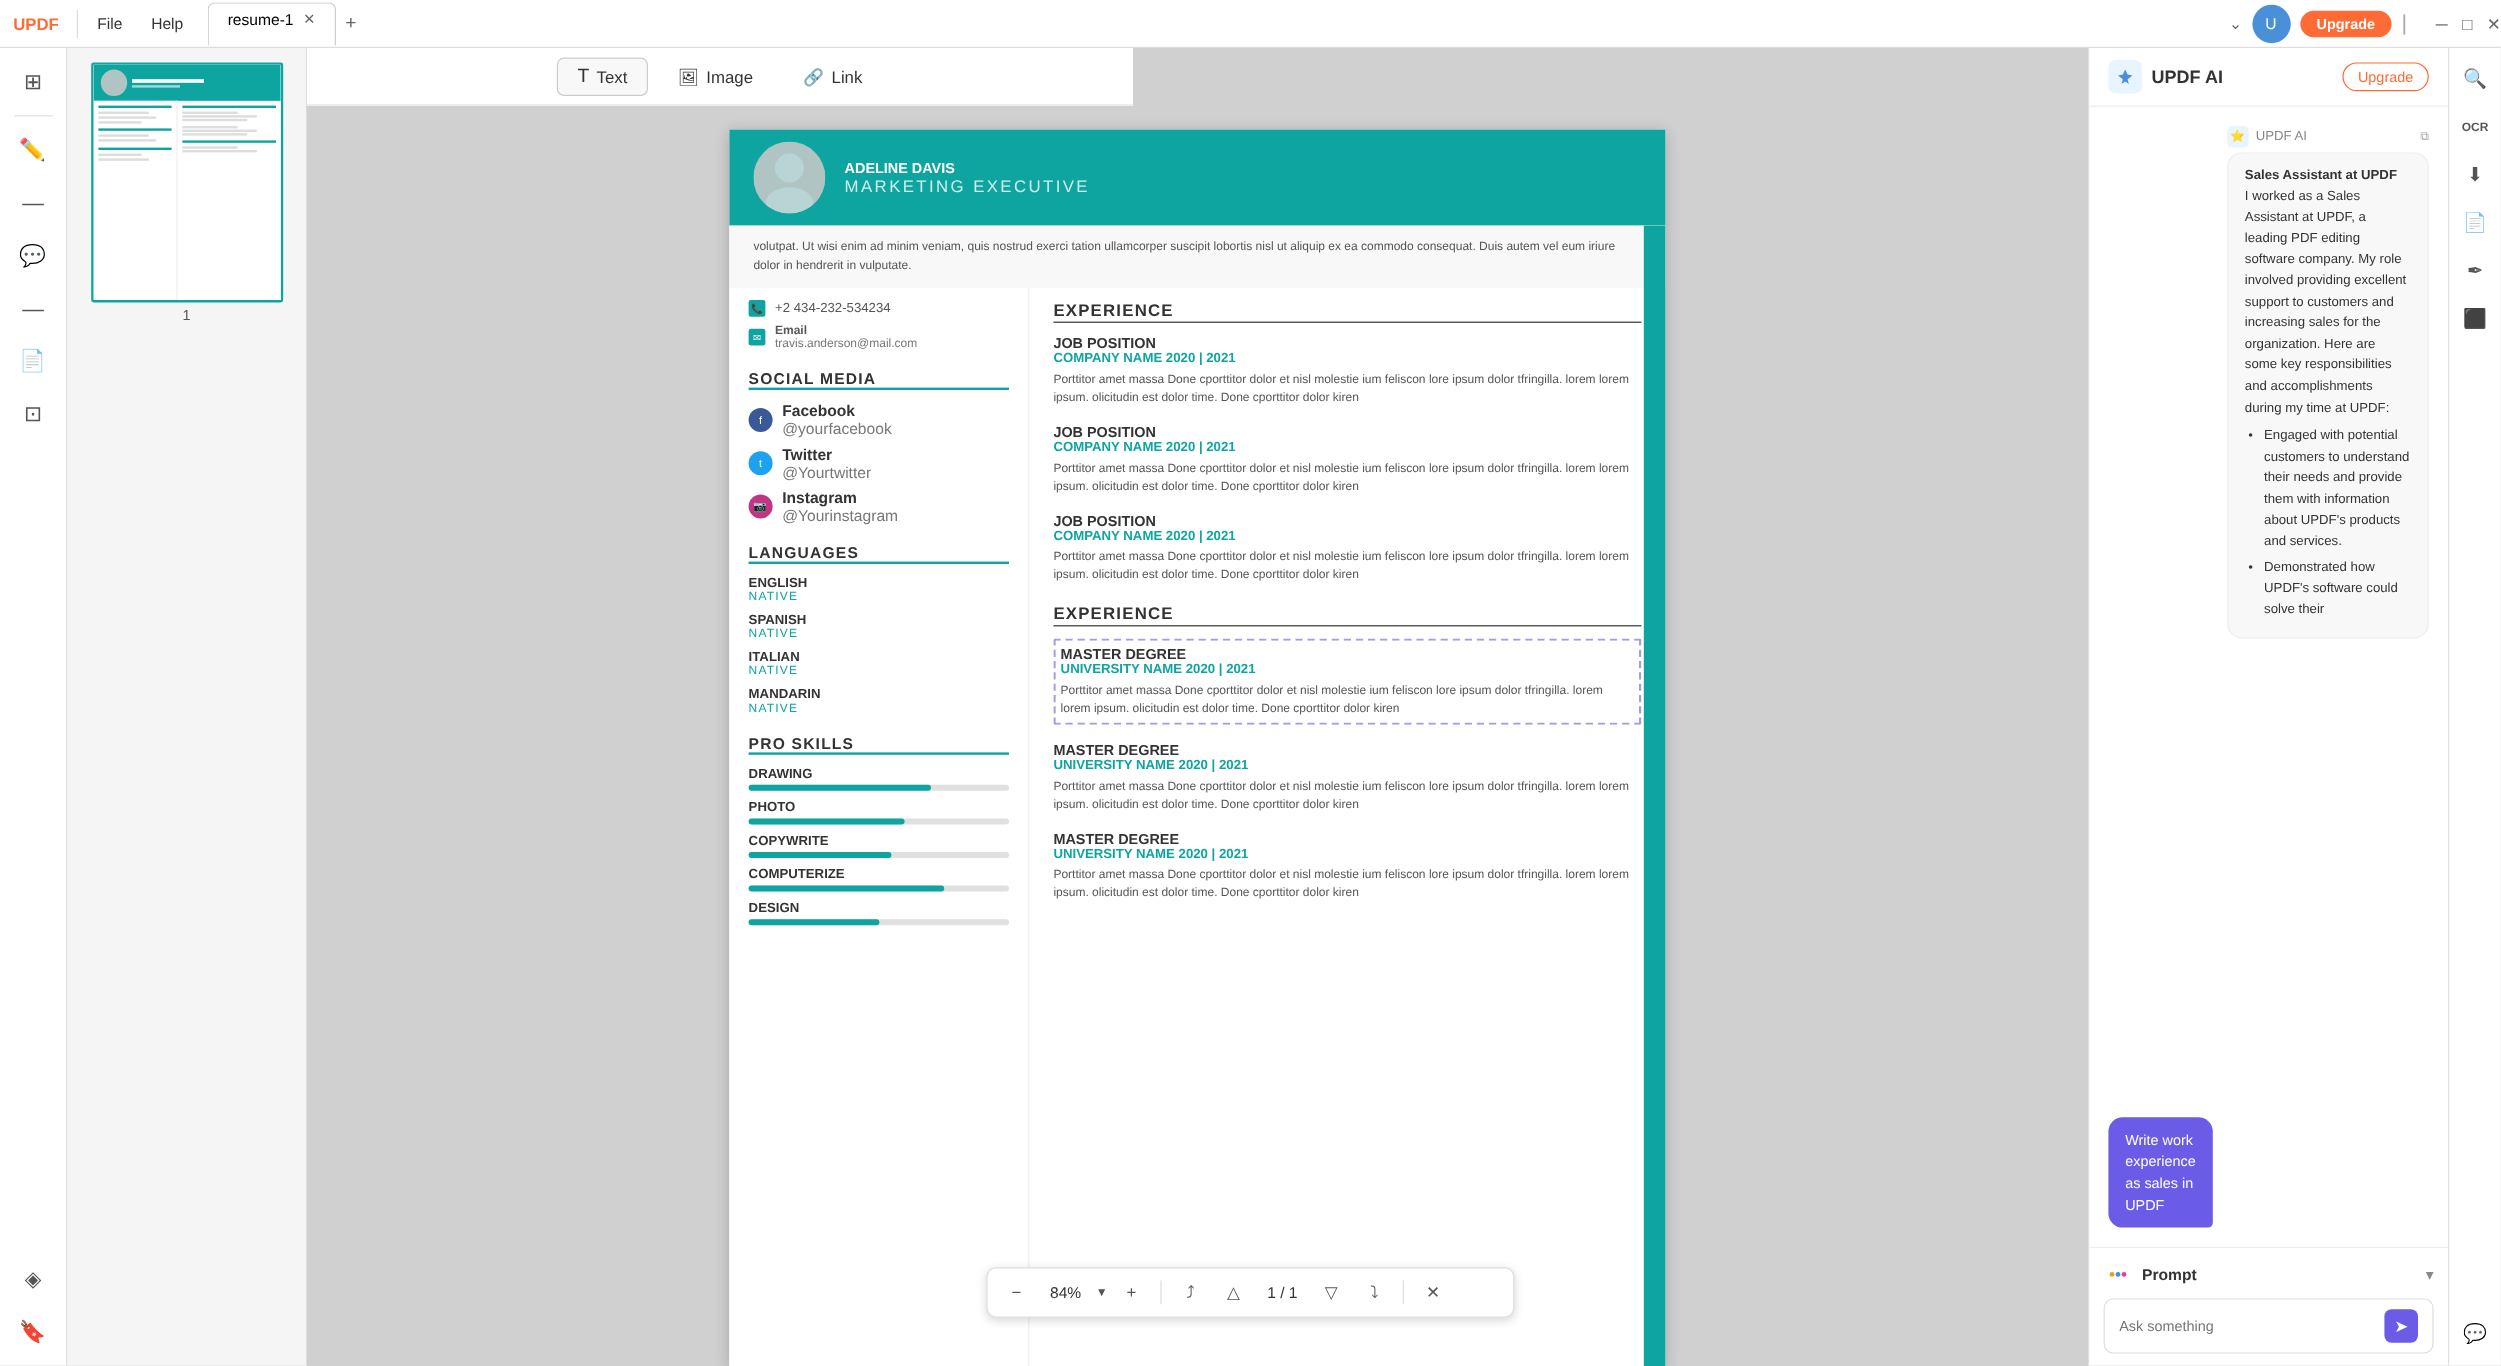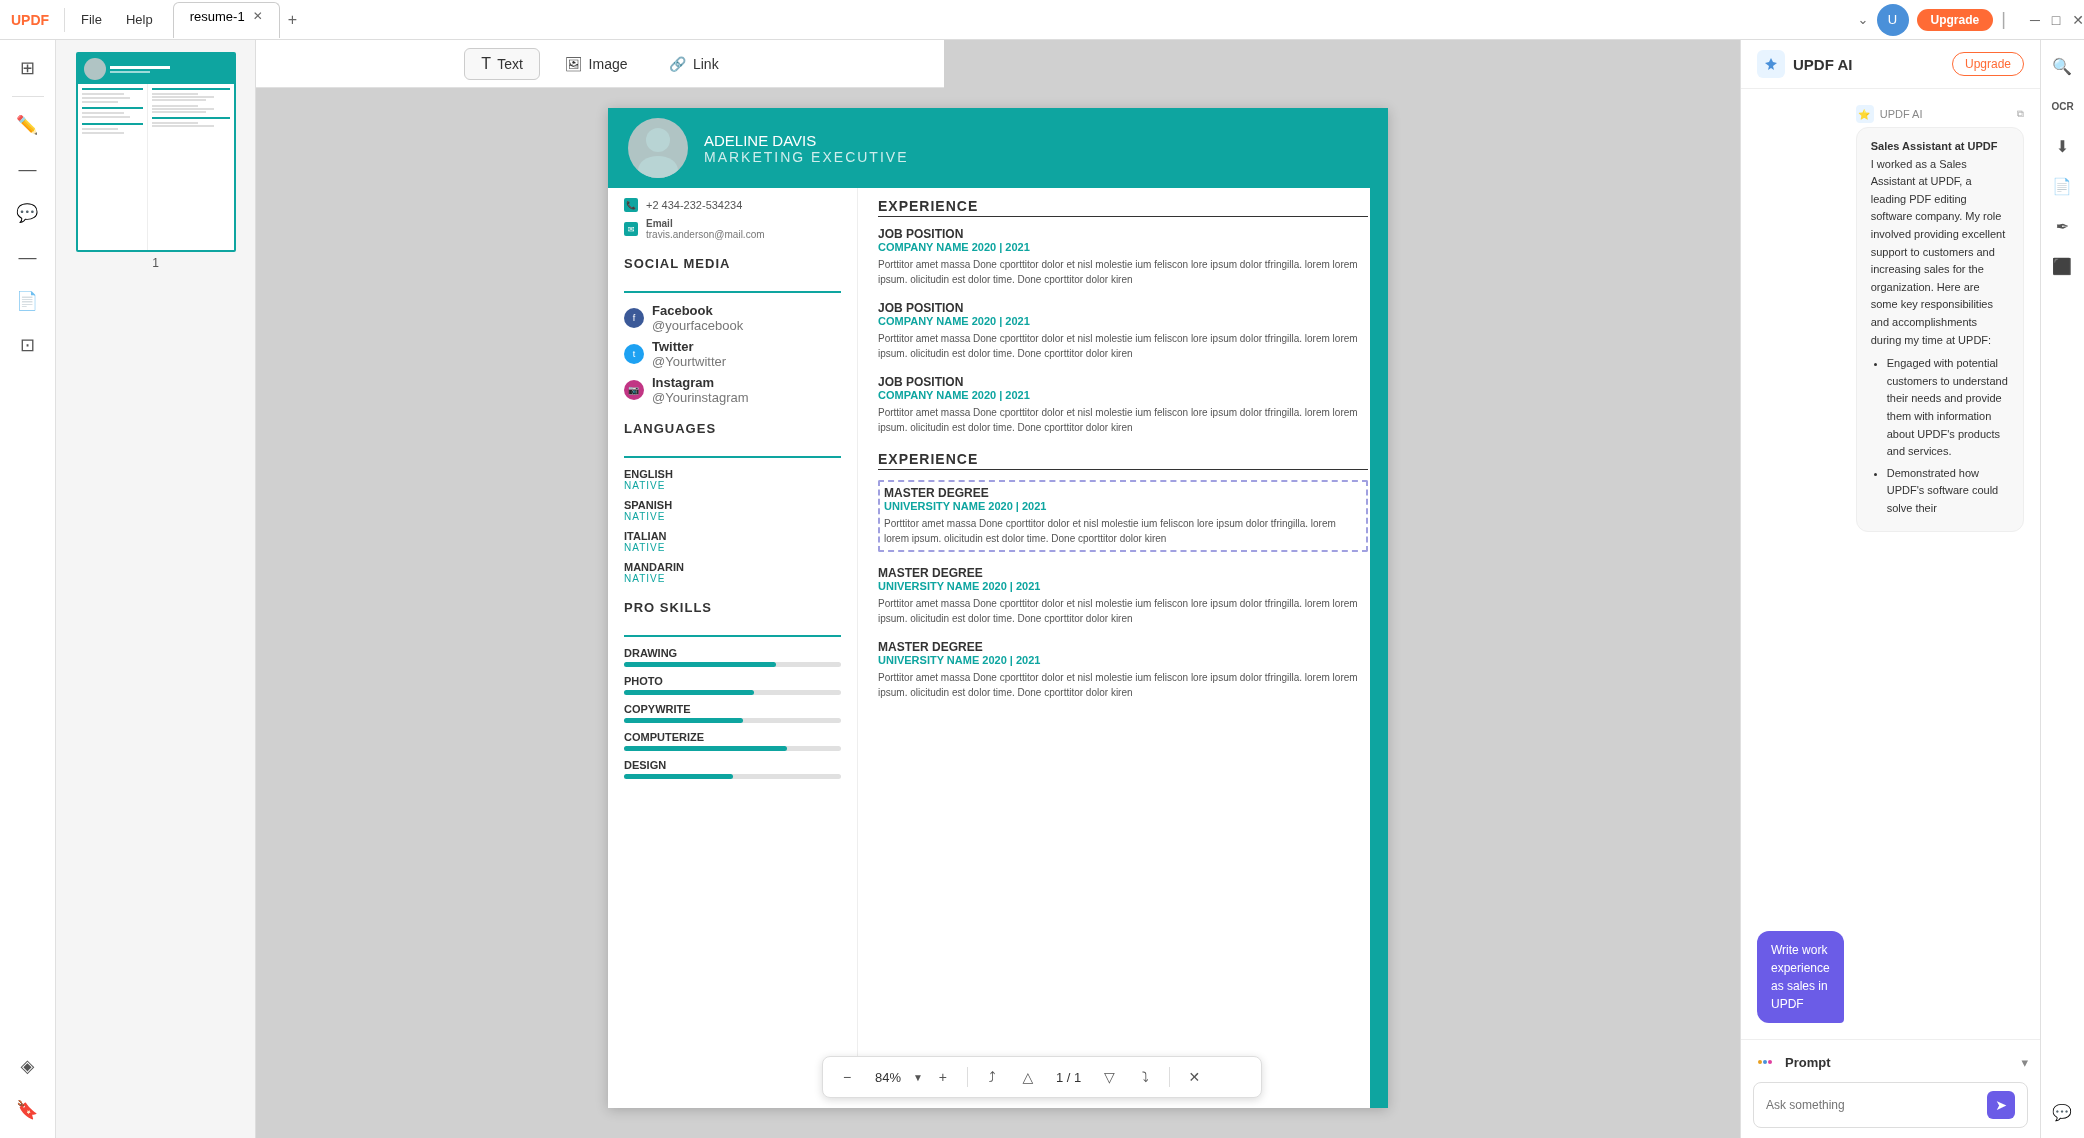--- a/index.html
+++ b/index.html
@@ -92,21 +92,21 @@
       min-height: 1000px; position: relative; padding: 0;
     }
 
     
     .resume-content { display: flex; min-height: 900px; }
     .resume-left { width: 250px; background: #fff; padding: 10px 16px; border-right: 1px solid #eee; flex-shrink: 0; }
     .resume-right { flex: 1; padding: 10px 20px; }
 
     .section-title {
       font-size: 13px; font-weight: 700; color: #333; letter-spacing: 1px;
-      border-bottom: 2px solid #0ea5a0; padding-bottom: 20px; margin-bottom: 10px; margin-top: 16px;
+      border-bottom: 2px solid #0ea5a0; padding-bottom: 0; margin-bottom: 10px; margin-top: 16px;
     }
     .section-title:first-child { margin-top: 0; }
 
     .contact-item { display: flex; align-items: center; gap: 8px; margin-bottom: 6px; font-size: 11px; color: #555; }
     .contact-icon { width: 14px; height: 14px; background: #0ea5a0; border-radius: 2px; display: flex; align-items: center; justify-content: center; color: #fff; font-size: 8px; flex-shrink: 0; }
 
     .social-item { display: flex; align-items: center; gap: 8px; margin-bottom: 6px; }
     .social-icon { width: 20px; height: 20px; background: #e0e0e0; border-radius: 50%; display: flex; align-items: center; justify-content: center; font-size: 9px; color: #333; flex-shrink: 0; }
     .social-name { font-weight: 600; color: #333; display: block; }
     .social-handle { color: #777; display: block; }
@@ -338,25 +338,28 @@
         <div class="header-top">
           <div class="avatar-circle">
             <div class="avatar-img">
               <svg width="60" height="60" viewBox="0 0 60 60">
                 <circle cx="30" cy="22" r="12" fill="#b8d4d4"></circle>
                 <ellipse cx="30" cy="52" rx="20" ry="14" fill="#b8d4d4"></ellipse>
               </svg>
             </div>
           </div>
           <div>
-            <div style="color:#fff;font-size:15px;font-weight:400;">ADELINE DAVIS</div>
+            <div style="color:#fff;font-size:12px;font-weight:700;">ADELINE DAVIS</div>
             <div style="color:rgba(255,255,255,0.8);font-size:14px;letter-spacing:2px;">MARKETING EXECUTIVE</div>
           </div>
         </div>
 
+        <div class="header-intro">
+          <div class="header-intro-text">volutpat. Ut wisi enim ad minim veniam, quis nostrud exerci tation ullamcorper suscipit lobortis nisl ut aliquip ex ea commodo consequat. Duis autem vel eum iriure dolor in hendrerit in vulputate.</div>
+        </div>
 
         <div class="resume-content">
 
           <div class="resume-left">
 
             <div class="contact-item">
               <div class="contact-icon">📞</div>
               <span>+2 434-232-534234</span>
             </div>
             <div class="contact-item">

